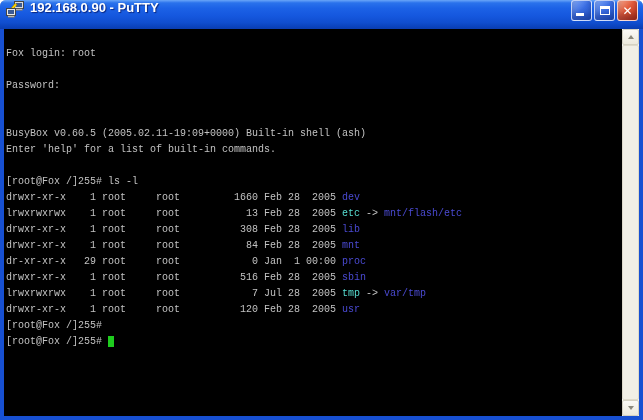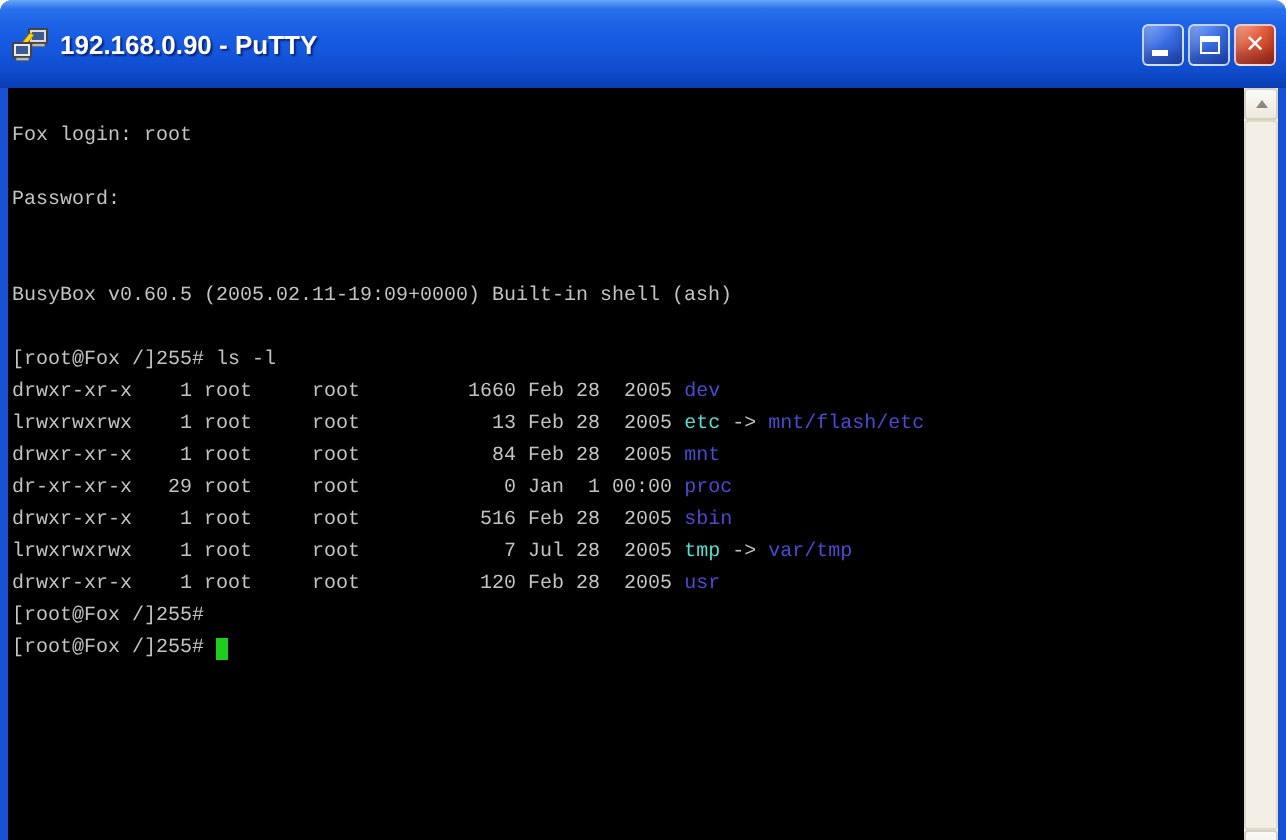--- a/index.html
+++ b/index.html
@@ -8,21 +8,21 @@
   }
   *{margin:0;padding:0;}
   body{background:#ffffff; font-family:"Liberation Sans", sans-serif;}
   .window{
     width:643px; height:420px; position:relative; overflow:hidden;
     border-radius:6px 6px 0 0;
     box-shadow:inset 0 0 0 1px rgba(5,40,140,.5);
   }
   
   .titlebar{
-    height:44px; display:flex; align-items:center; padding:0 5px;
+    height:29px; display:flex; padding:0 5px;
     background:linear-gradient(180deg,#6aa6f8 0%, #2a72ec 10%, #1c62e6 28%, #1557de 55%, #104ecf 78%, #0b43bd 92%, #0a3db0 100%);
   }
   .app-icon{width:20px;height:18px;display:flex;align-items:center;justify-content:center;flex:0 0 auto;}
   .title{
     flex:1; color:#fff; font-weight:bold; font-size:13px; margin-left:5px;
     white-space:nowrap; overflow:hidden; text-shadow:1px 1px 1px rgba(0,0,60,.6);
   }
   .controls{display:flex; gap:2px; flex:0 0 auto;}
   .btn{
     width:21px; height:21px; border-radius:3px; box-sizing:border-box;
@@ -100,24 +100,26 @@
 
   <div class="body">
     <div class="terminal">
         <div class="tline"></div>
         <div class="tline"><span>Fox login: root</span></div>
         <div class="tline"></div>
         <div class="tline"><span>Password:</span></div>
         <div class="tline"></div>
         <div class="tline"></div>
         <div class="tline"><span>BusyBox v0.60.5 (2005.02.11-19:09+0000) Built-in shell (ash)</span></div>
+        <div class="tline"><span>Enter 'help' for a list of built-in commands.</span></div>
         <div class="tline"></div>
         <div class="tline"><span>[root@Fox /]255# ls -l</span></div>
         <div class="tline"><span>drwxr-xr-x    1 root     root         1660 Feb 28  2005 </span><span class="t-dir">dev</span></div>
         <div class="tline"><span>lrwxrwxrwx    1 root     root           13 Feb 28  2005 </span><span class="t-link">etc</span><span> -&gt; </span><span class="t-dir">mnt/flash/etc</span></div>
+        <div class="tline"><span>drwxr-xr-x    1 root     root          308 Feb 28  2005 </span><span class="t-dir">lib</span></div>
         <div class="tline"><span>drwxr-xr-x    1 root     root           84 Feb 28  2005 </span><span class="t-dir">mnt</span></div>
         <div class="tline"><span>dr-xr-xr-x   29 root     root            0 Jan  1 00:00 </span><span class="t-dir">proc</span></div>
         <div class="tline"><span>drwxr-xr-x    1 root     root          516 Feb 28  2005 </span><span class="t-dir">sbin</span></div>
         <div class="tline"><span>lrwxrwxrwx    1 root     root            7 Jul 28  2005 </span><span class="t-link">tmp</span><span> -&gt; </span><span class="t-dir">var/tmp</span></div>
         <div class="tline"><span>drwxr-xr-x    1 root     root          120 Feb 28  2005 </span><span class="t-dir">usr</span></div>
         <div class="tline"><span>[root@Fox /]255#</span></div>
         <div class="tline"><span>[root@Fox /]255# </span><span class="t-cursor"> </span></div>
       </div>
     <div class="scrollbar">
       <div class="sb-btn">

